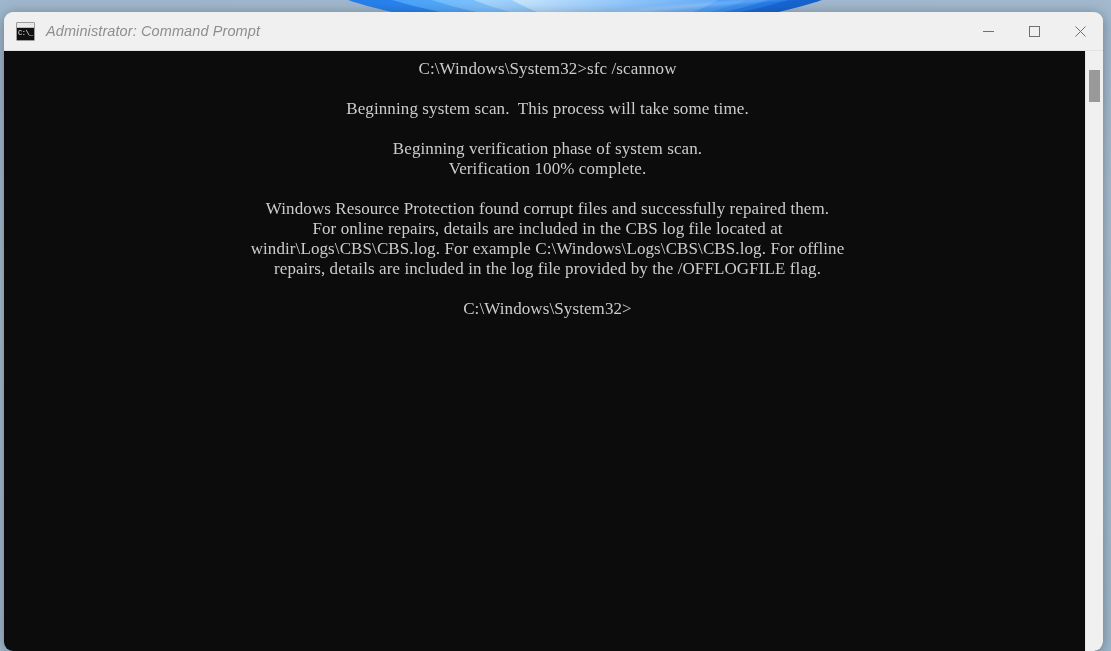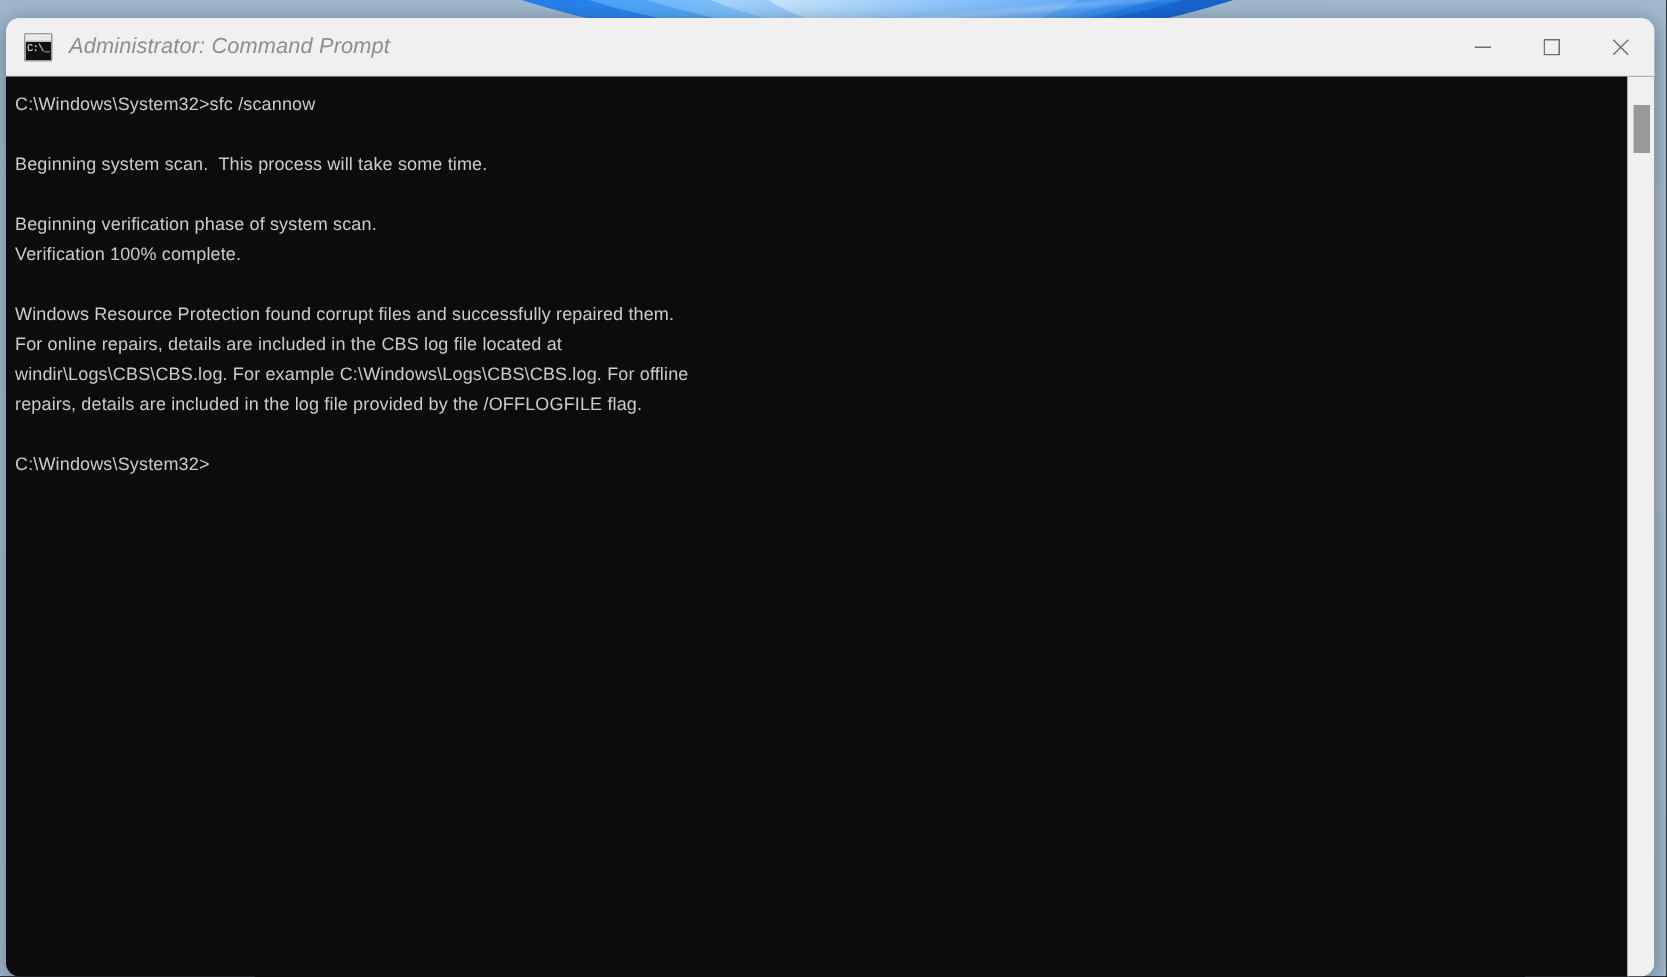--- a/index.html
+++ b/index.html
@@ -151,27 +151,28 @@
   #console {
     position: relative;
     height: 601px;
     background: #0c0c0c;
     display: flex;
   }
 
   #console-text {
     flex: 1 1 auto;
     padding: 8px 0 0 6px;
-    font-family: Liberation Sans, sans-serif;
-    font-size: 12px;
+    font-family: Liberation Serif, serif;
+    font-size: 17px;
     line-height: 20px;
     color: #cccccc;
     white-space: pre;
     overflow: hidden;
     letter-spacing: 0.1px;
+    text-align: center;
   }
   .cline { height: 20px; }
   .cline.blank { height: 20px; }
 
   #console-scrollbar {
     flex: none;
     width: 17px;
     background: #f0f0f0;
     position: relative;
     border-left: 1px solid #e6e6e6;

